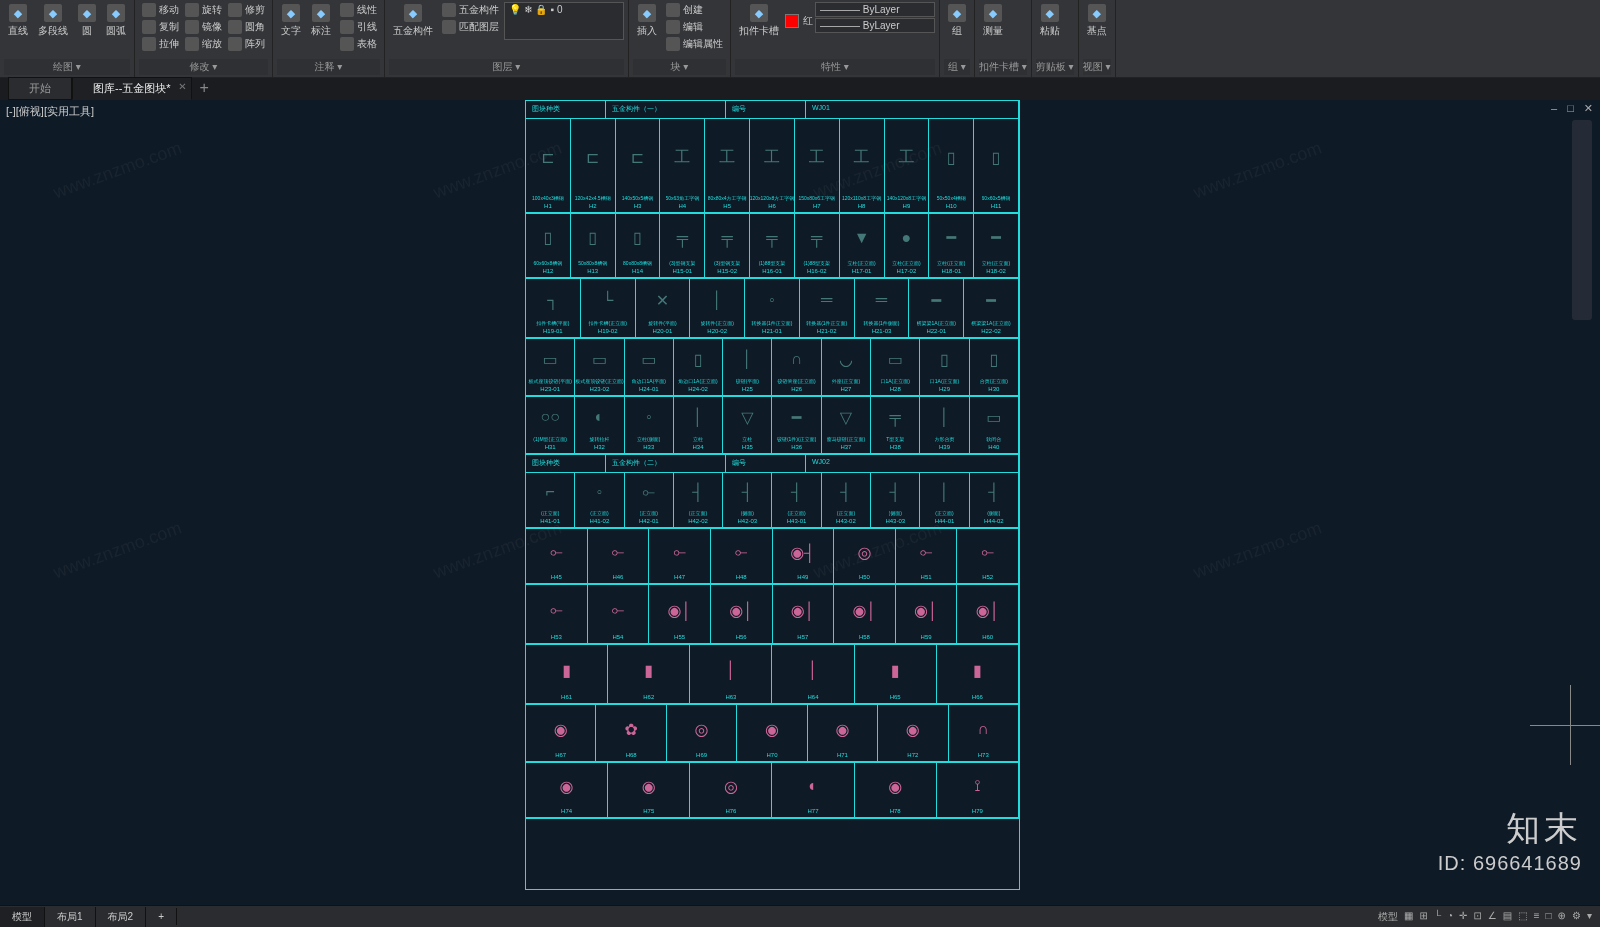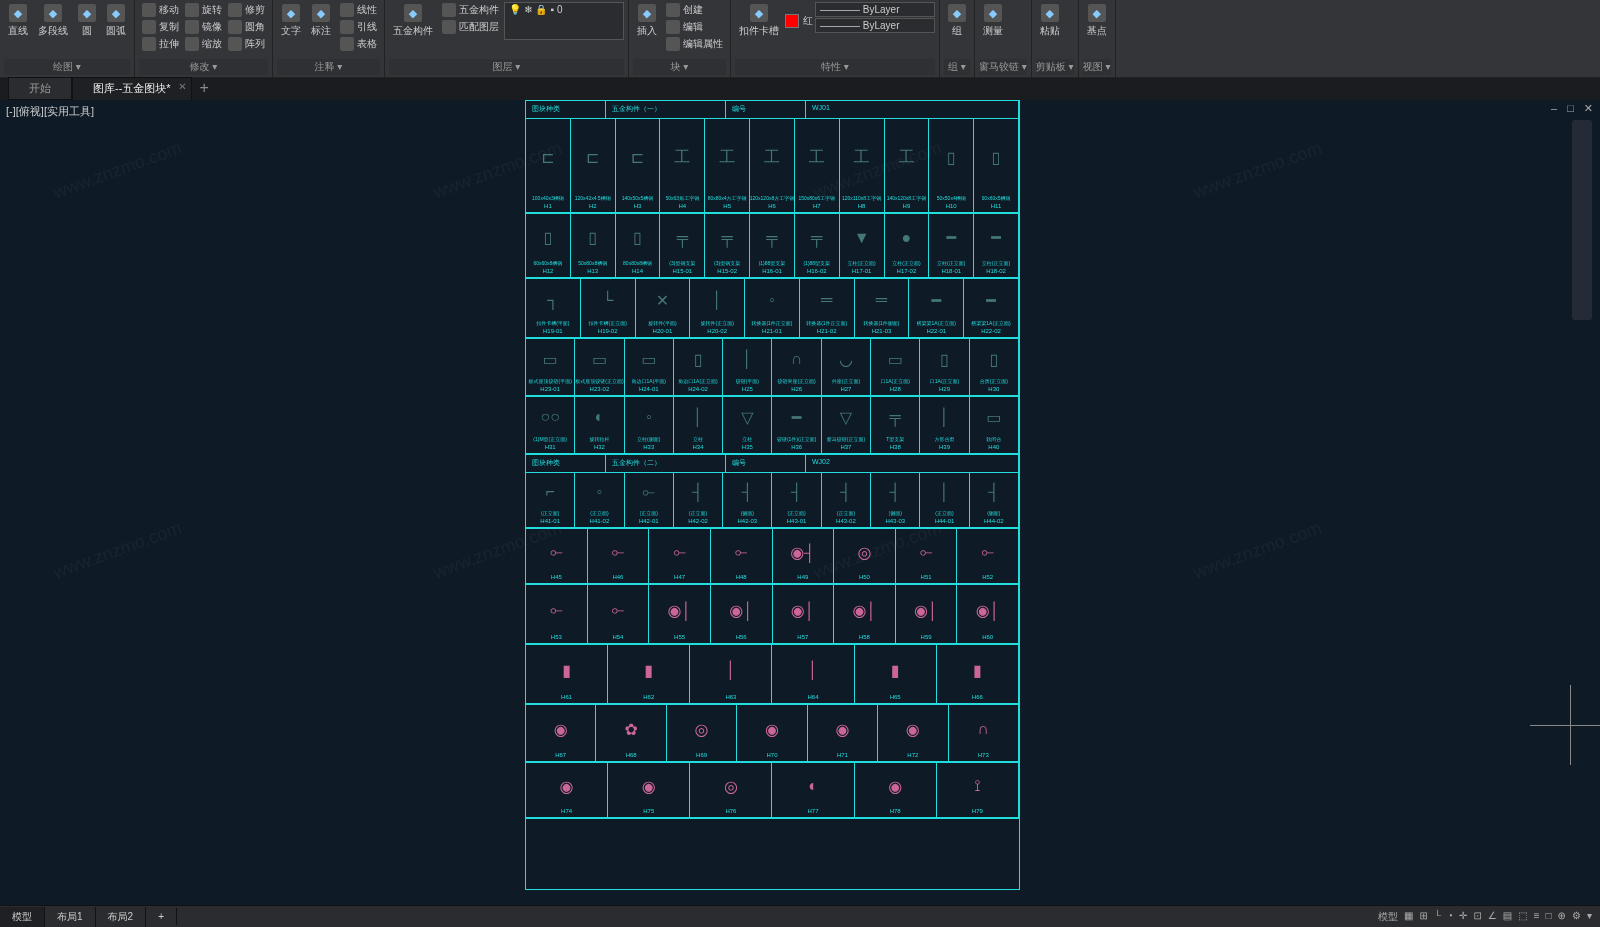--- a/index.html
+++ b/index.html
@@ -235,21 +235,21 @@
       </div>
       <div class="panel-name">组 ▾</div>
     </div>
     <div class="ribbon-panel">
       <div class="panel-tools">
         <div class="tool-btn">
           <div class="icn">◆</div>
           <span>测量</span>
         </div>
       </div>
-      <div class="panel-name">窗马铰链 ▾</div>
+      <div class="panel-name">扣件卡槽 ▾</div>
     </div>
     <div class="ribbon-panel">
       <div class="panel-tools">
         <div class="tool-btn">
           <div class="icn">◆</div>
           <span>粘贴</span>
         </div>
       </div>
       <div class="panel-name">剪贴板 ▾</div>
     </div>
@@ -766,20 +766,24 @@
           <div class="shape">◉</div>
           <div class="lbl2">H78</div>
         </div>
         <div class="cell" style="width: 82.1667px;">
           <div class="shape">⟟</div>
           <div class="lbl2">H79</div>
         </div>
       </div>
     </div>
 
+  <div class="brand">
+    <div class="bn">知末</div>
+    <div class="bid">ID: 696641689</div>
+  </div>
 </div>
 
 <div class="btm-tabs" id="btabs">
     <div class="btab active">模型</div>
     <div class="btab">布局1</div>
     <div class="btab">布局2</div>
     <div class="btab">+</div>
     <div class="status-right">
       <span>模型</span>
       <span>▦</span>

